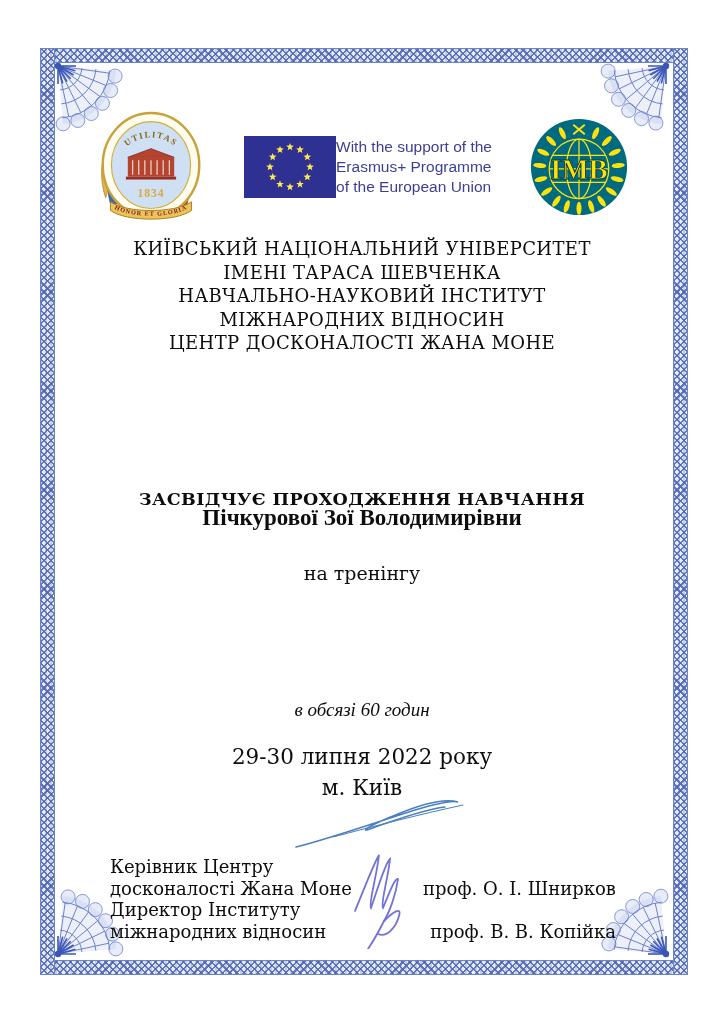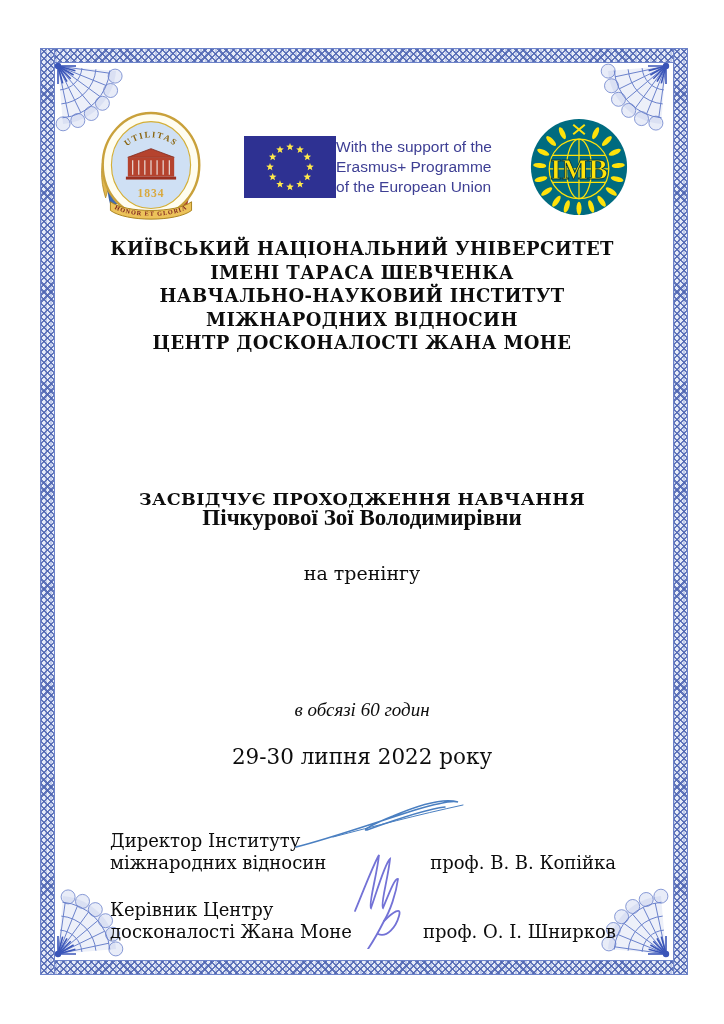--- a/index.html
+++ b/index.html
@@ -29,21 +29,21 @@
 
   
   .logos{position:absolute;left:95px;top:106px;width:534px;height:122px;
     display:flex;justify-content:space-between;align-items:center;}
   .eu-group{display:flex;align-items:center;}
   .eu-text{font-family:"Liberation Sans",sans-serif;color:var(--eu-text-blue,#3e3f94);
     font-size:15.5px;line-height:20px;font-weight:500;white-space:nowrap;}
 
   
   .cblock{position:absolute;left:60px;width:604px;text-align:center;}
-  .org{top:237px;font-weight:bold;font-size:18px;line-height:23.5px;letter-spacing:.4px;}
+  .org{top:237px;font-weight:normal;font-size:18px;line-height:23.5px;letter-spacing:.4px;}
   .cert-title{top:378px;font-weight:bold;font-size:43px;letter-spacing:1px;}
   .statement{top:452px;font-weight:bold;font-size:17.5px;letter-spacing:.4px;margin-top:37px;}
   .recipient{top:505px;font-family:"Liberation Serif",serif;font-weight:bold;font-size:23px;}
   .training-intro{top:562px;font-size:19px;}
   .course{top:589px;font-family:"Liberation Serif",serif;font-weight:bold;font-size:27px;line-height:35px;}
   .duration{top:699px;font-family:"Liberation Serif",serif;font-size:19px;font-style:italic;}
   .dateplace{top:742px;font-size:21.5px;line-height:30.5px;}
 
   
   .signatures{position:absolute;left:110px;right:80px;top:830px;}
@@ -227,37 +227,38 @@
 
   <div class="cblock statement">ЗАСВІДЧУЄ ПРОХОДЖЕННЯ НАВЧАННЯ</div>
   <div class="cblock training-intro">на тренінгу</div>
   <div class="cblock recipient">Пічкурової Зої Володимирівни</div>
 
 
   <div class="cblock duration">в обсязі 60 годин</div>
 
   <div class="cblock dateplace">
     <div>29-30 липня 2022 року</div>
+    <div>м. Київ</div>
   </div>
 
   <div class="signatures">
+    <div class="sig-row second">
+      <div class="sig-role">
+        <div>Керівник Центру</div>
+        <div>досконалості Жана Моне</div>
+      </div>
+      <div class="sig-name">проф. О. І. Шнирков</div>
+    </div>
     <div class="sig-row">
       <div class="sig-role">
         <div>Директор Інституту</div>
         <div>міжнародних відносин</div>
       </div>
       <div class="sig-name">проф. В. В. Копійка</div>
     </div>
-    <div class="sig-row second">
-      <div class="sig-role">
-        <div>Керівник Центру</div>
-        <div>досконалості Жана Моне</div>
-      </div>
-      <div class="sig-name">проф. О. І. Шнирков</div>
-    </div>
   </div>
 
   <svg class="sigmark sigmark-1" viewBox="0 0 176 56">
     <g style="fill:none;stroke:var(--signature-blue,#4a7fc1);stroke-width:1.5;stroke-linecap:round">
       <path d="M3,51 C32,44 72,30 122,14 C142,8 160,4 165,6 C152,2 128,8 100,20 C80,28 68,35 74,34 C96,26 132,13 152,11"></path>
       <path d="M40,41 C82,30 124,19 170,9" style="stroke-width:1"></path>
     </g>
   </svg>
   <svg class="sigmark sigmark-2" viewBox="0 0 84 100">
     <g style="fill:none;stroke:var(--signature-violet,#7372d6);stroke-width:1.8;stroke-linecap:round">

